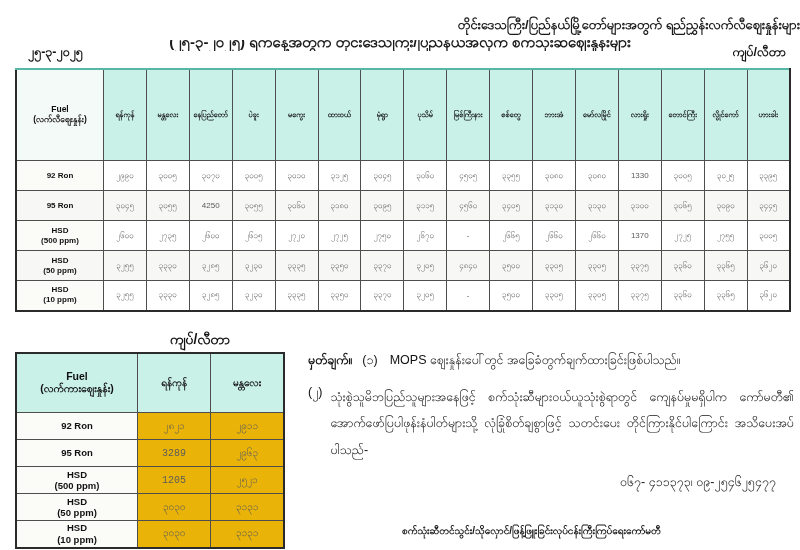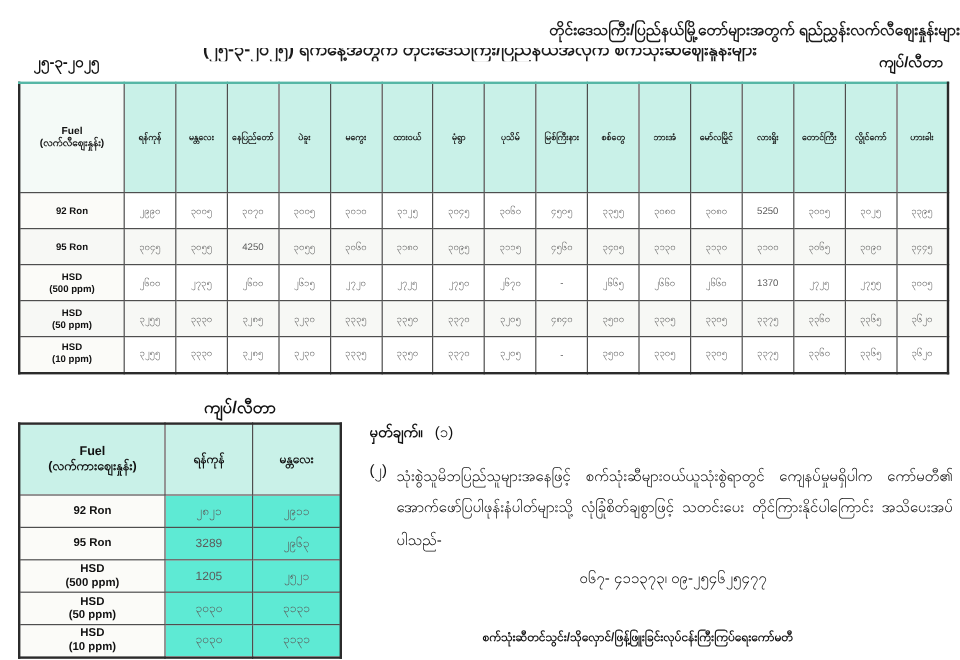--- a/index.html
+++ b/index.html
@@ -61,31 +61,31 @@
     border:1px solid #4e4e4e;text-align:center;vertical-align:middle;overflow:hidden;
   }
   .whole-table thead th{
     background:#c9f1e8;font-size:10px;font-weight:bold;height:56px;
   }
   .whole-table thead th.fuel-head{font-size:10.5px;}
   .whole-table tbody tr{height:27px;}
   .whole-table td.row-label{
     background:#fbfbf8;font-weight:bold;font-size:9.5px;line-height:1.2;
   }
-  .whole-table td.val{font-size:10px;color:#5c5c5c;background:#5eead4;}
+  .whole-table td.val{font-size:10px;color:#5c5c5c;background:#eab308;font-family:Liberation Mono, monospace;}
   
   .notes{position:absolute;left:308px;top:352px;width:486px;font-size:12.5px;}
   .note-line1{display:flex;gap:10px;}
   .note-heading{font-weight:bold;white-space:nowrap;}
   .note1{margin-left:2px;}
   .note2-wrap{display:flex;gap:8px;margin-top:14px;}
   .note2-num{white-space:nowrap;}
   .note2{line-height:2.1;text-align:justify;}
   .phone{position:absolute;right:18px;text-align:right;font-size:12.5px;width:430px;}
-  .phone1{top:122px;text-align:center;}
+  .phone1{top:122px;}
   .phone2{top:150px;right:30px;}
   .committee{
     position:absolute;left:402px;top:524px;width:414px;
     font-weight:bold;font-size:10px;white-space:nowrap;color:#111;
   }
 </style>
 </head>
 <body>
 
 <div class="title1-clip">
@@ -127,21 +127,21 @@
         <td class="val">၃၀၇၀</td>
         <td class="val">၃၀၀၅</td>
         <td class="val">၃၀၁၀</td>
         <td class="val">၃၁၂၅</td>
         <td class="val">၃၀၄၅</td>
         <td class="val">၃၀၆၀</td>
         <td class="val">၄၅၀၅</td>
         <td class="val">၃၃၅၅</td>
         <td class="val">၃၀၈၀</td>
         <td class="val">၃၀၈၀</td>
-        <td class="val">5250</td>
+        <td class="val">1330</td>
         <td class="val">၃၀၀၅</td>
         <td class="val">၃၀၂၅</td>
         <td class="val">၃၃၉၅</td>
       </tr>
       <tr>
         <td class="row-label"><span>95 Ron</span></td>
         <td class="val">၃၀၄၅</td>
         <td class="val">၃၀၅၅</td>
         <td class="val">4250</td>
         <td class="val">၃၀၅၅</td>
@@ -253,20 +253,21 @@
         <td class="val">၃၀၃၀</td>
         <td class="val">၃၁၃၁</td>
       </tr>
     </tbody>
 </table>
 
 <div class="notes">
   <div class="note-line1">
     <span class="note-heading">မှတ်ချက်။</span>
     <span>(၁)</span>
+    <span class="note1">MOPS ဈေးနှုန်းပေါ်တွင် အခြေခံတွက်ချက်ထားခြင်းဖြစ်ပါသည်။</span>
   </div>
   <div class="note2-wrap">
     <span class="note2-num">(၂)</span>
     <span class="note2">သုံးစွဲသူမိဘပြည်သူများအနေဖြင့် စက်သုံးဆီများဝယ်ယူသုံးစွဲရာတွင် ကျေနပ်မှုမရှိပါက ကော်မတီ၏ အောက်ဖော်ပြပါဖုန်းနံပါတ်များသို့ လုံခြုံစိတ်ချစွာဖြင့် သတင်းပေး တိုင်ကြားနိုင်ပါကြောင်း အသိပေးအပ်ပါသည်-</span>
   </div>
   <div class="phone phone1">၀၆၇- ၄၁၁၃၇၃၊ ၀၉-၂၅၄၆၂၅၄၇၇</div>
 </div>
 
 <div class="committee">စက်သုံးဆီတင်သွင်း/သိုလှောင်/ဖြန့်ဖြူးခြင်းလုပ်ငန်းကြီးကြပ်ရေးကော်မတီ</div>
 

